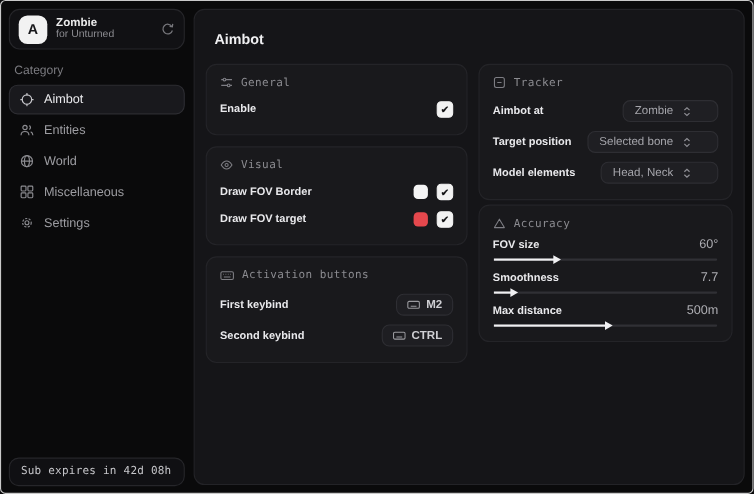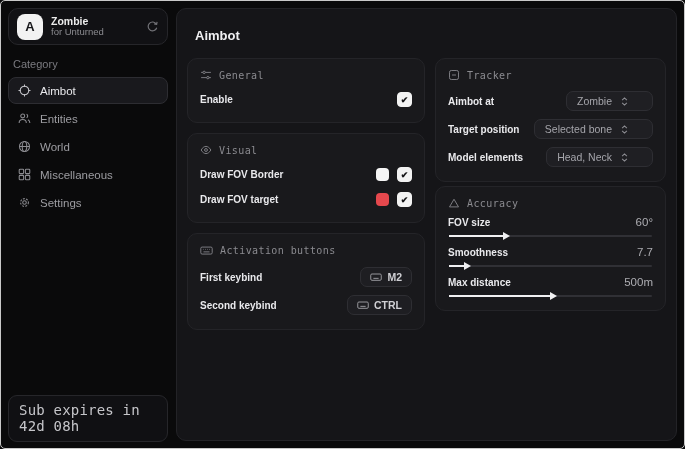--- a/index.html
+++ b/index.html
@@ -49,21 +49,21 @@
   }
   .nav-item.selected .nicon { color:#c4c4c9; }
 
   .sub-card {
     position:absolute; left:8px; bottom:7px; width:160px;
     background:#101013; border:1px solid #26262a; border-radius:9px;
     padding:6px 10px 7px;
   }
   .sub-line1 {
     font-family:"DejaVu Sans Mono", monospace;
-    font-size:14px; color:#c6c6ca; letter-spacing:.2px;
+    font-size:10px; color:#c6c6ca; letter-spacing:.2px;
   }
   .sub-line2 { font-size:9px; font-weight:bold; color:#96969b; margin-top:3px; }
 
   
   .main {
     position:absolute; left:176px; top:8px; right:8px; bottom:8px;
     background:#151518; border:1px solid #232327; border-radius:10px;
     padding:12px 10px;
   }
   .page-title { font-size:13px; font-weight:bold; color:#f0f0f2; margin:7px 8px 15px; }

